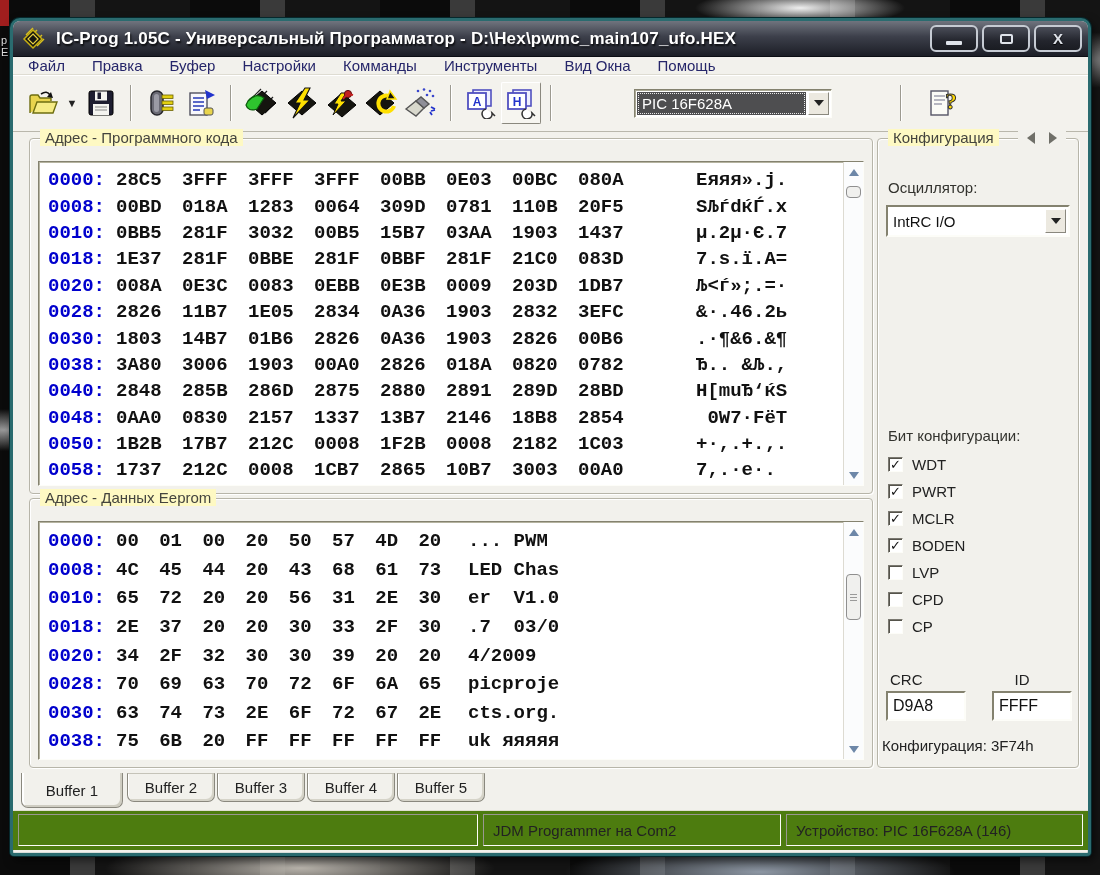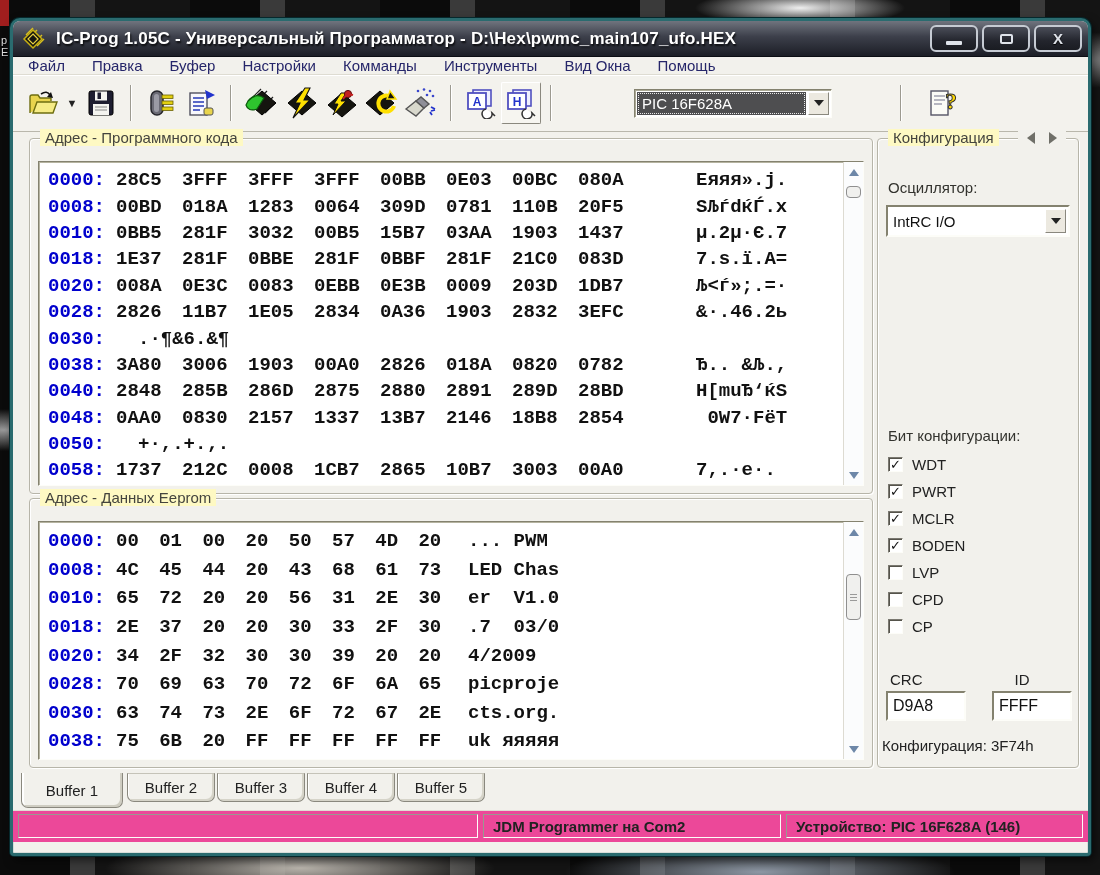--- a/index.html
+++ b/index.html
@@ -162,21 +162,21 @@
   .tab{
     position:absolute; top:0; height:29px; background:#f2f1ec;
     border:1px solid #8a887e; border-top:1px solid #c5c3b8;
     border-radius:0 0 7px 7px;
     display:flex; align-items:center; justify-content:center; font-size:15px; color:#222;
     box-shadow:inset -2px -2px 0 #d6d4c9, inset 1px 0 0 #fff;
   }
   .tab.active{ height:35px; z-index:2; border-top:none; box-shadow:inset -2px -2px 0 #cfcdc2, inset 2px 0 0 #fff; }
 
   
-  .statusbar{ height:32px; display:flex; gap:5px; padding:3px 5px 4px 5px; background:#ec4899; border-top:1px solid #e0ded4;font-weight:bold;}
+  .statusbar{ height:40px; display:flex; gap:5px; padding:3px 5px 4px 5px; background:#4d7c0f; border-top:1px solid #e0ded4;}
   .sb-panel{
     border:1px solid; border-color:#9a9890 #fdfdf8 #fdfdf8 #9a9890;
     display:flex; align-items:center; padding:0 9px; font-size:15px; color:#222; white-space:nowrap;
   }
   .sb-0{ width:460px; } .sb-1{ width:298px; } .sb-2{ flex:1; }
 
   svg{ display:block; }
 </style>
 </head>
 <body>
@@ -354,25 +354,25 @@
     <div class="groupbox gb-code">
       <span class="gb-title">Адрес - Программного кода</span>
       <div class="hexbox">
         <div class="hex-rows">
             <div class="hex-row"><span class="hex-addr">0000:</span><span class="hex-data">28C5 3FFF 3FFF 3FFF 00BB 0E03 00BC 080A</span><span class="hex-ascii">Еяяя».ј.</span></div>
             <div class="hex-row"><span class="hex-addr">0008:</span><span class="hex-data">00BD 018A 1283 0064 309D 0781 110B 20F5</span><span class="hex-ascii">ЅЉѓdќЃ.х</span></div>
             <div class="hex-row"><span class="hex-addr">0010:</span><span class="hex-data">0BB5 281F 3032 00B5 15B7 03AA 1903 1437</span><span class="hex-ascii">µ.2µ·Є.7</span></div>
             <div class="hex-row"><span class="hex-addr">0018:</span><span class="hex-data">1E37 281F 0BBE 281F 0BBF 281F 21C0 083D</span><span class="hex-ascii">7.ѕ.ї.А=</span></div>
             <div class="hex-row"><span class="hex-addr">0020:</span><span class="hex-data">008A 0E3C 0083 0EBB 0E3B 0009 203D 1DB7</span><span class="hex-ascii">Љ&lt;ѓ»;.=·</span></div>
             <div class="hex-row"><span class="hex-addr">0028:</span><span class="hex-data">2826 11B7 1E05 2834 0A36 1903 2832 3EFC</span><span class="hex-ascii">&amp;·.46.2ь</span></div>
-            <div class="hex-row"><span class="hex-addr">0030:</span><span class="hex-ascii">.·¶&amp;6.&amp;¶</span></div>
+            <div class="hex-row"><span class="hex-addr">0030:</span><span class="hex-data">1803 14B7 01B6 2826 0A36 1903 2826 00B6</span><span class="hex-ascii">.·¶&amp;6.&amp;¶</span></div>
             <div class="hex-row"><span class="hex-addr">0038:</span><span class="hex-data">3A80 3006 1903 00A0 2826 018A 0820 0782</span><span class="hex-ascii">Ђ.. &amp;Љ.,</span></div>
             <div class="hex-row"><span class="hex-addr">0040:</span><span class="hex-data">2848 285B 286D 2875 2880 2891 289D 28BD</span><span class="hex-ascii">H[muЂ‘ќЅ</span></div>
             <div class="hex-row"><span class="hex-addr">0048:</span><span class="hex-data">0AA0 0830 2157 1337 13B7 2146 18B8 2854</span><span class="hex-ascii"> 0W7·FёT</span></div>
-            <div class="hex-row"><span class="hex-addr">0050:</span><span class="hex-ascii">+·,.+.‚.</span></div>
+            <div class="hex-row"><span class="hex-addr">0050:</span><span class="hex-data">1B2B 17B7 212C 0008 1F2B 0008 2182 1C03</span><span class="hex-ascii">+·,.+.‚.</span></div>
             <div class="hex-row"><span class="hex-addr">0058:</span><span class="hex-data">1737 212C 0008 1CB7 2865 10B7 3003 00A0</span><span class="hex-ascii">7,.·e·.</span></div>
           </div>
         <div class="vscroll">
           <span class="vs-arrow up">
               <i></i>
             </span>
           <span class="vs-thumb"></span>
           <span class="vs-arrow down">
               <i></i>
             </span>

